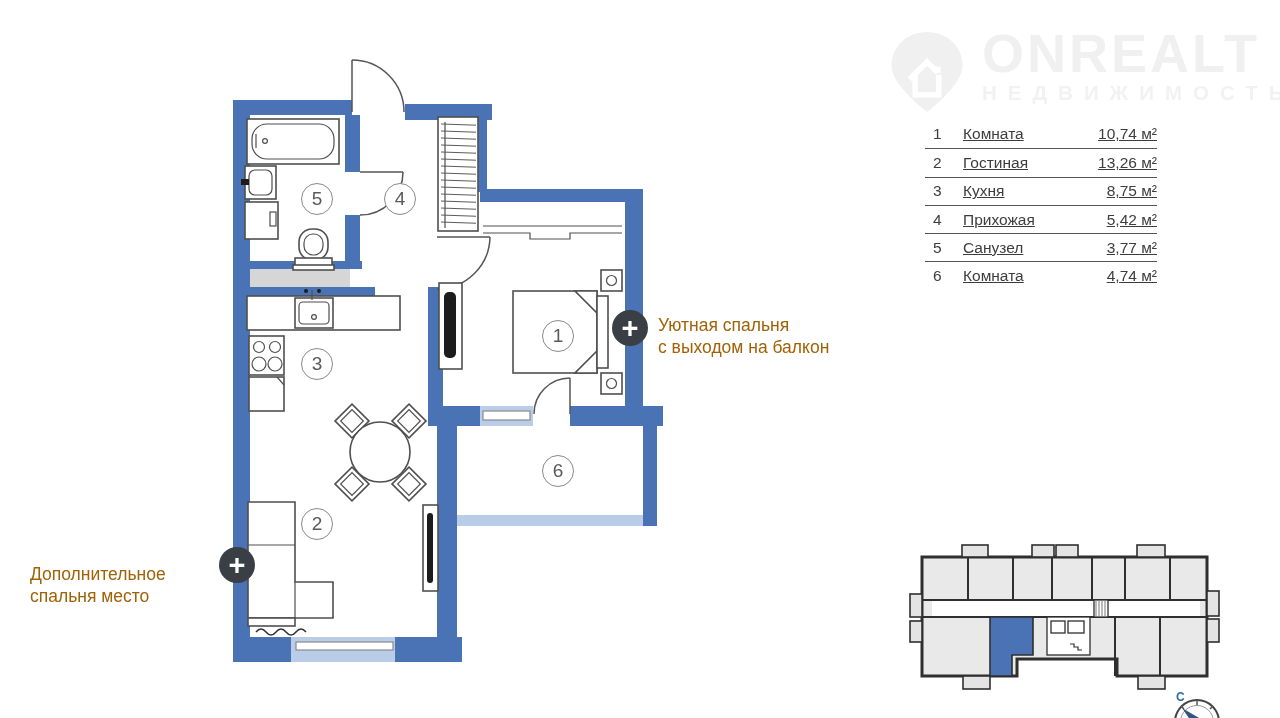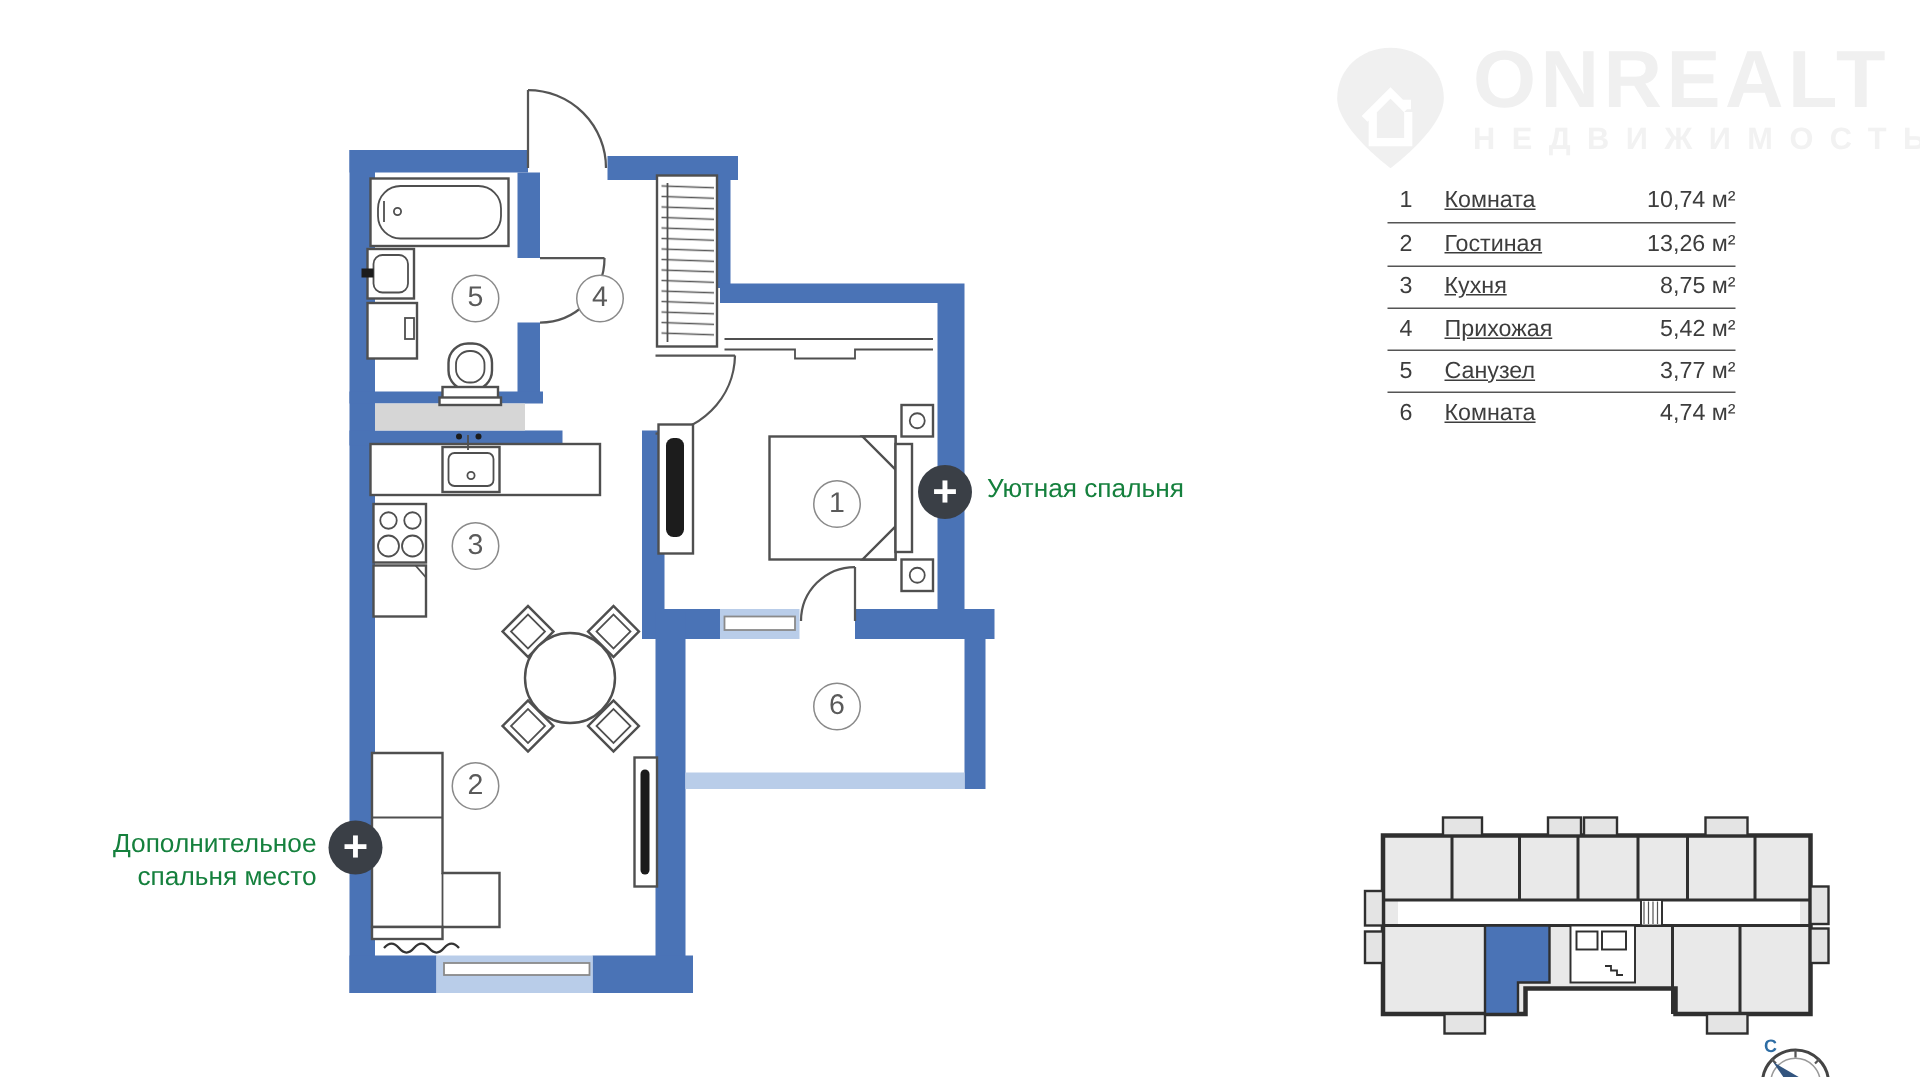--- a/index.html
+++ b/index.html
@@ -20,30 +20,30 @@
 
   
   .room-badge{position:absolute;width:32px;height:32px;border-radius:50%;
     border:1.6px solid #8a8a8a;background:#fff;color:#5a5a5a;font-size:19px;
     display:flex;align-items:center;justify-content:center;box-sizing:border-box;}
 
   
   .plus-badge{position:absolute;width:36px;height:36px;border-radius:50%;
     background:var(--plus-badge,#3a3f46);color:#fff;font-size:29px;font-weight:bold;
     display:flex;align-items:center;justify-content:center;line-height:1;}
-  .anno{position:absolute;color:#15803d;font-size:17.5px;line-height:22px;}
-  .anno.right{text-align:right;}
+  .anno{position:absolute;color:#a16207;font-size:17.5px;line-height:22px;}
+  .anno.right{margin-top:12px;}
 
   
   .legend{position:absolute;left:925px;top:120px;width:232px;color:#3d3d3d;font-size:15.5px;}
   .legend-row{display:flex;align-items:center;height:28.3px;box-sizing:border-box;}
   .legend-row + .legend-row{border-top:1px solid #555;}
   .legend-num{width:38px;padding-left:8px;box-sizing:border-box;}
   .legend-name{flex:1;text-decoration:underline;}
-  .legend-area{text-align:right;}
+  .legend-area{text-align:right;text-decoration:underline;}
 
   
   .logo{position:absolute;left:886px;top:28px;display:flex;align-items:flex-start;}
   .logo-text{margin-left:14px;}
   .logo-title{font-size:54px;font-weight:800;letter-spacing:3px;color:#f0f0f0;line-height:50px;}
   .logo-sub{font-size:20.5px;font-weight:700;letter-spacing:11px;color:#f2f2f2;margin-top:3px;}
 
   
   .mm-wall{fill:#e9e9e9;stroke:#2f2f2f;stroke-width:3;}
   .mm-tab{fill:#e4e4e4;stroke:#2f2f2f;stroke-width:1.6;}
@@ -274,20 +274,21 @@
   <div class="room-badge" style="left:542px;top:320px;">1</div>
   <div class="room-badge" style="left:301px;top:508px;">2</div>
   <div class="room-badge" style="left:301px;top:348px;">3</div>
   <div class="room-badge" style="left:384px;top:183px;">4</div>
   <div class="room-badge" style="left:301px;top:183px;">5</div>
   <div class="room-badge" style="left:542px;top:455px;">6</div>
 
   <div class="plus-badge" style="left:612px;top:310px;">+</div>
   <div class="anno" style="left:658px;top:314px;width:230px;">
     <div>Уютная спальня</div>
+    <div>с выходом на балкон</div>
   </div>
 
   <div class="plus-badge" style="left:219px;top:547px;">+</div>
   <div class="anno right" style="left:30px;top:551px;width:181px;">
     <div>Дополнительное</div>
     <div>спальня место</div>
   </div>
 
   <div class="legend">
     <div class="legend-row">

